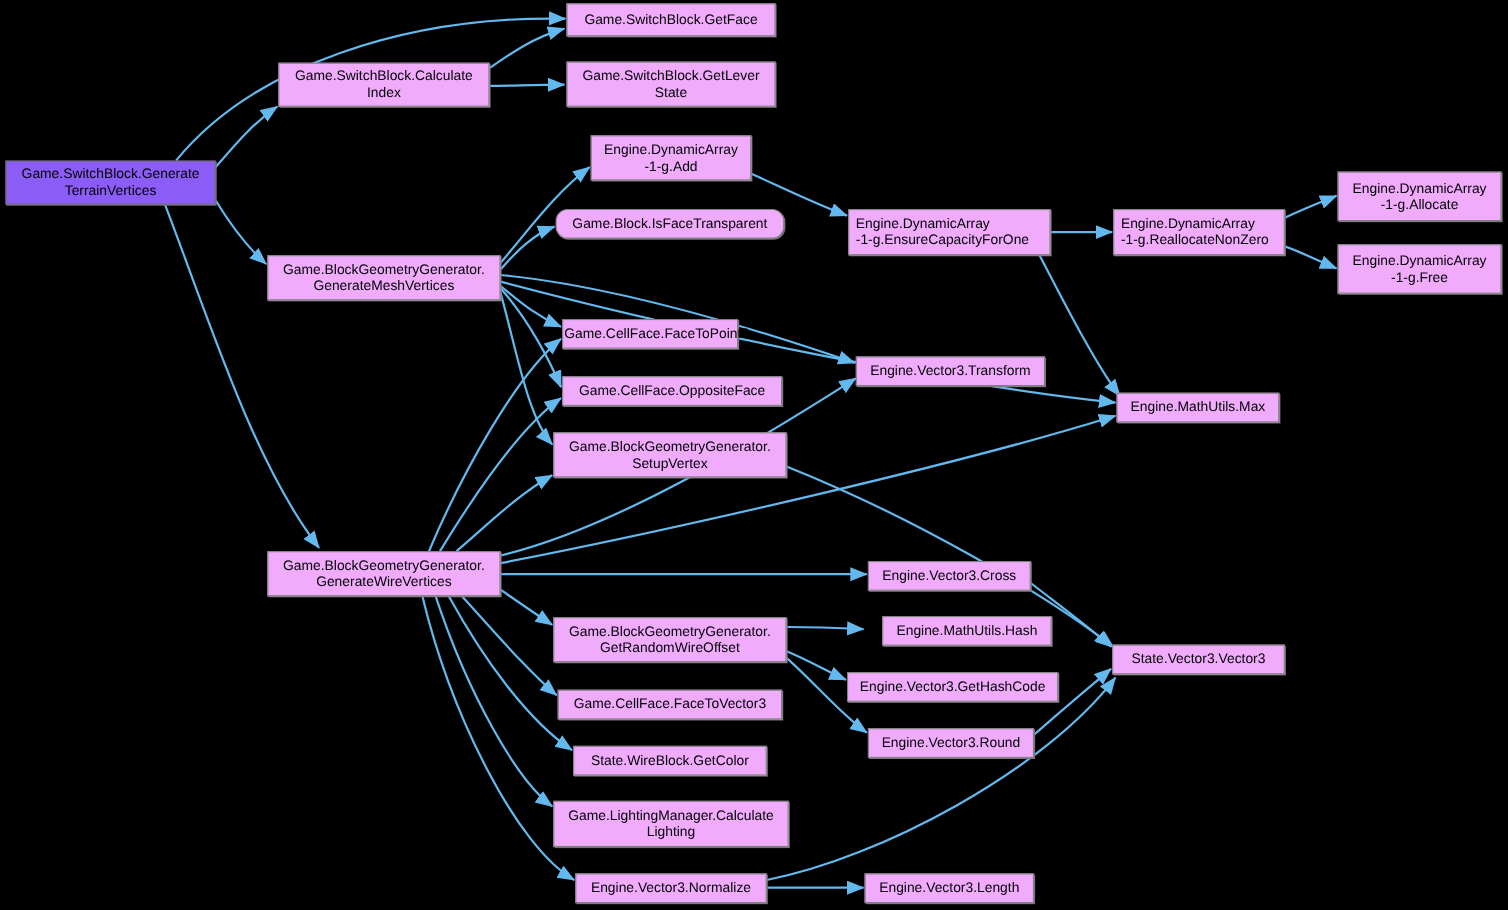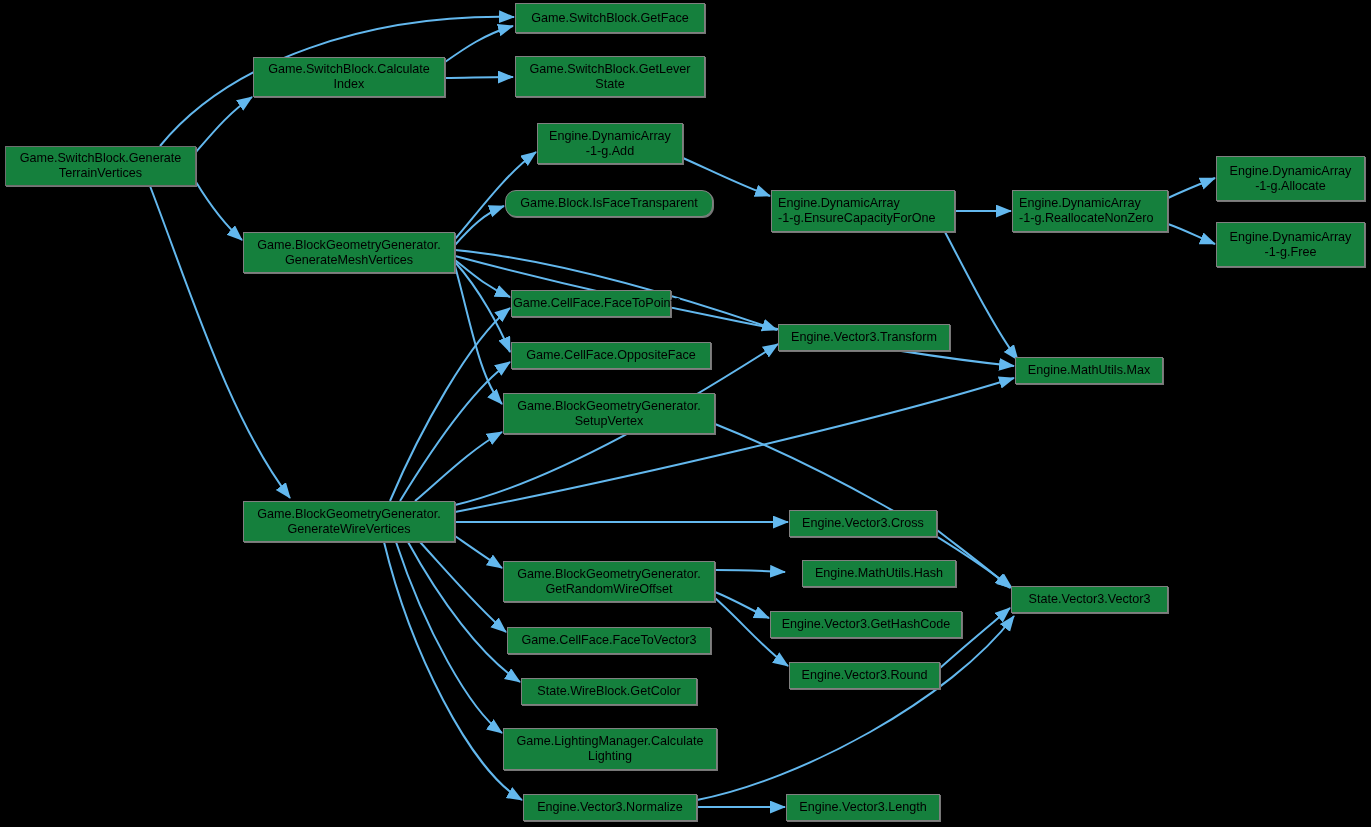--- a/index.html
+++ b/index.html
@@ -9,35 +9,35 @@
     width:1371px;
     height:827px;
     background:#000000;
     font-family:"Liberation Sans", sans-serif;
     overflow:hidden;
   }
   #edges{position:absolute;left:0;top:0;width:1371px;height:827px;}
   .node{
     position:absolute;
     box-sizing:border-box;
-    background:#15803d;
+    background:#f0abfc;
     border:1px solid #808080;
     box-shadow:1px 1px 0 0 #767676;
     color:#000000;
     font-size:12.6px;
     line-height:15px;
     display:flex;
     align-items:center;
     justify-content:center;
     text-align:center;
     white-space:pre-line;
     letter-spacing:0px;
   }
   .node.root{
-    background:#15803d;
+    background:#8b5cf6;
     border:1px solid #6e6e6e;
   }
   .node.leftalign{
     justify-content:flex-start;
     text-align:left;
     padding-left:6px;
   }
 </style>
 </head>
 <body>

